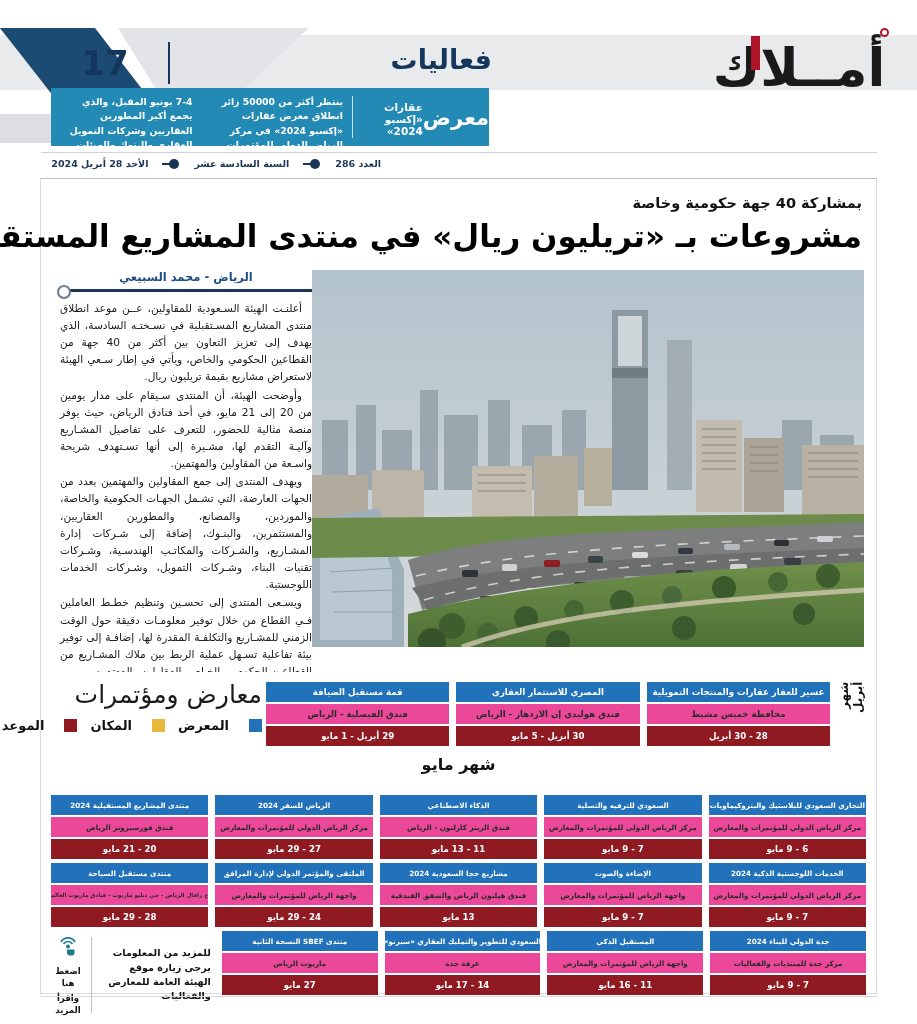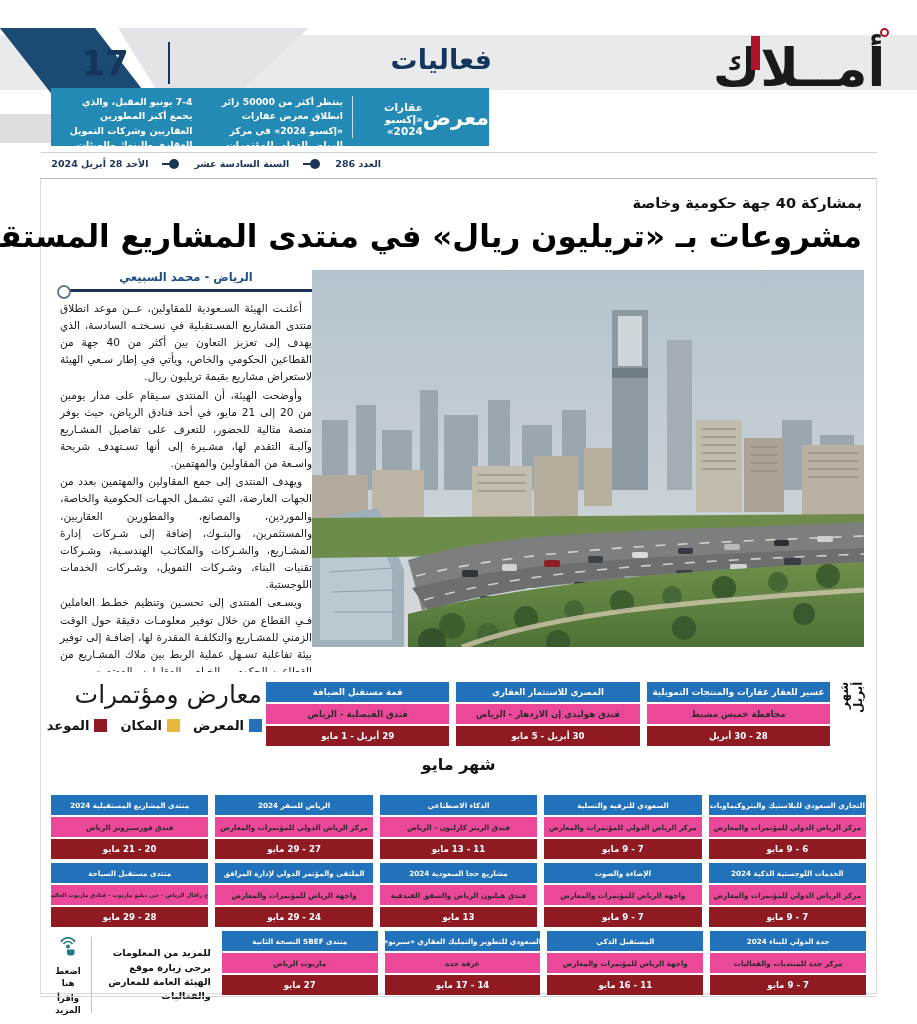--- a/index.html
+++ b/index.html
@@ -126,21 +126,21 @@
   
   .events {
     position:absolute; right: 40px; top: 672px; width: 837px; height: 322px;
     border: 1px solid #d8dadd; border-top: none; background:#fff;
     padding: 8px 10px 8px 10px;
   }
   .events-head { display:flex; align-items:flex-start; justify-content:space-between; }
   .events-title-wrap { text-align: right; width: 215px; padding-right: 4px; }
   .events-title { font-size: 25px; font-weight:normal; color:#1a1a1a; }
   .legend { display:flex; gap: 13px; justify-content:flex-start; margin-top: 9px; direction: rtl;}
-  .legend-item { display:flex; align-items:center; gap: 5px; font-size: 13px; font-weight:bold; color:#111; }
+  .legend-item { display:flex; align-items:center; gap: 20px; font-size: 13px; font-weight:bold; color:#111; }
   .sw { width: 13px; height: 13px; display:inline-block; }
   .sw.blue { background:#2272bb; }
   .sw.gold { background:#e8b83c; }
   .sw.red  { background:#8f1a22; }
 
   .month-label-vert {
     writing-mode: vertical-rl; text-orientation: mixed;
     font-size: 12px; font-weight: bold; color:#111; letter-spacing:0px;
     height: 62px; display:flex; align-items:center; justify-content:center;
     width: 30px; transform: rotate(180deg);

